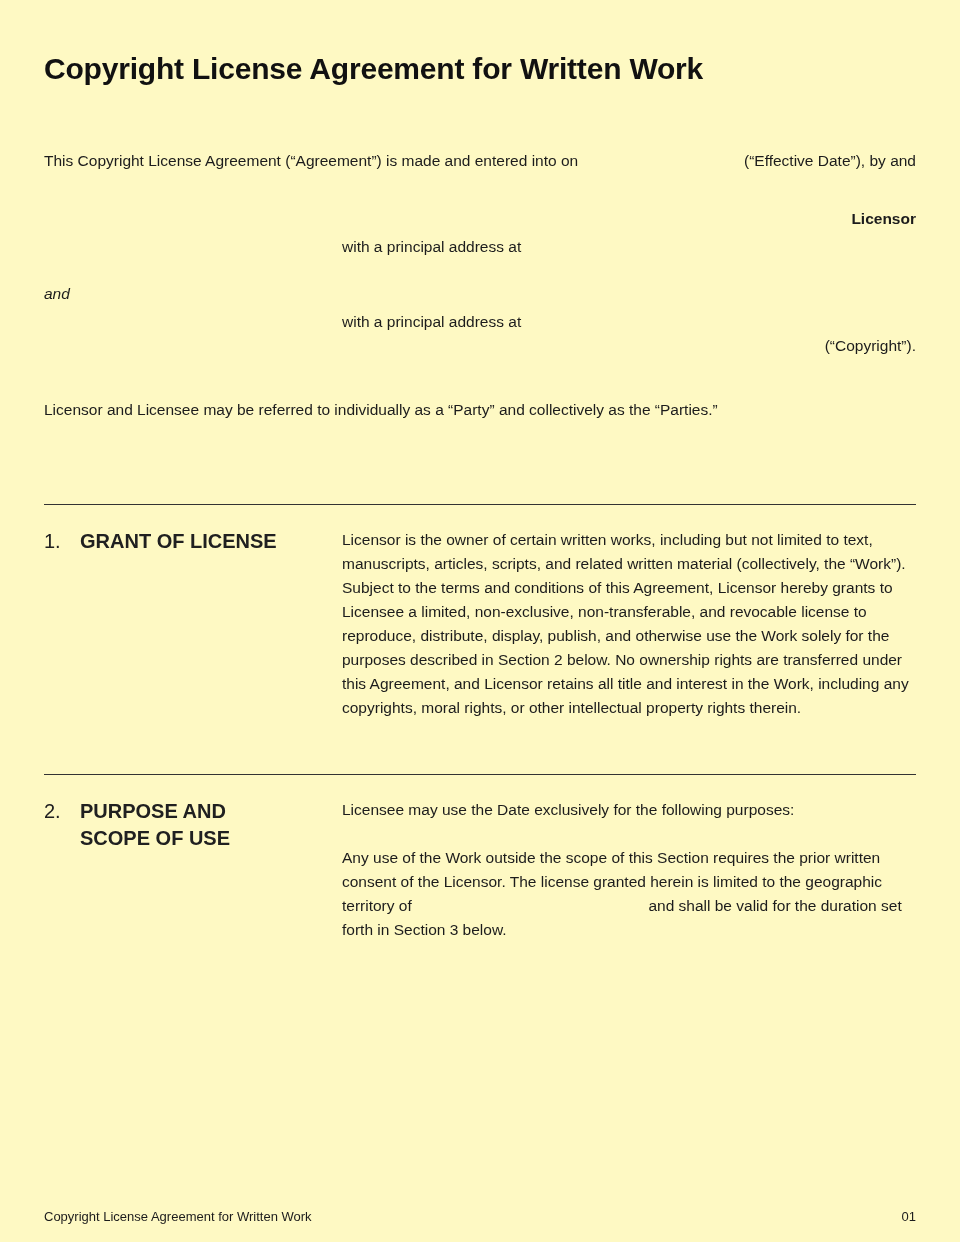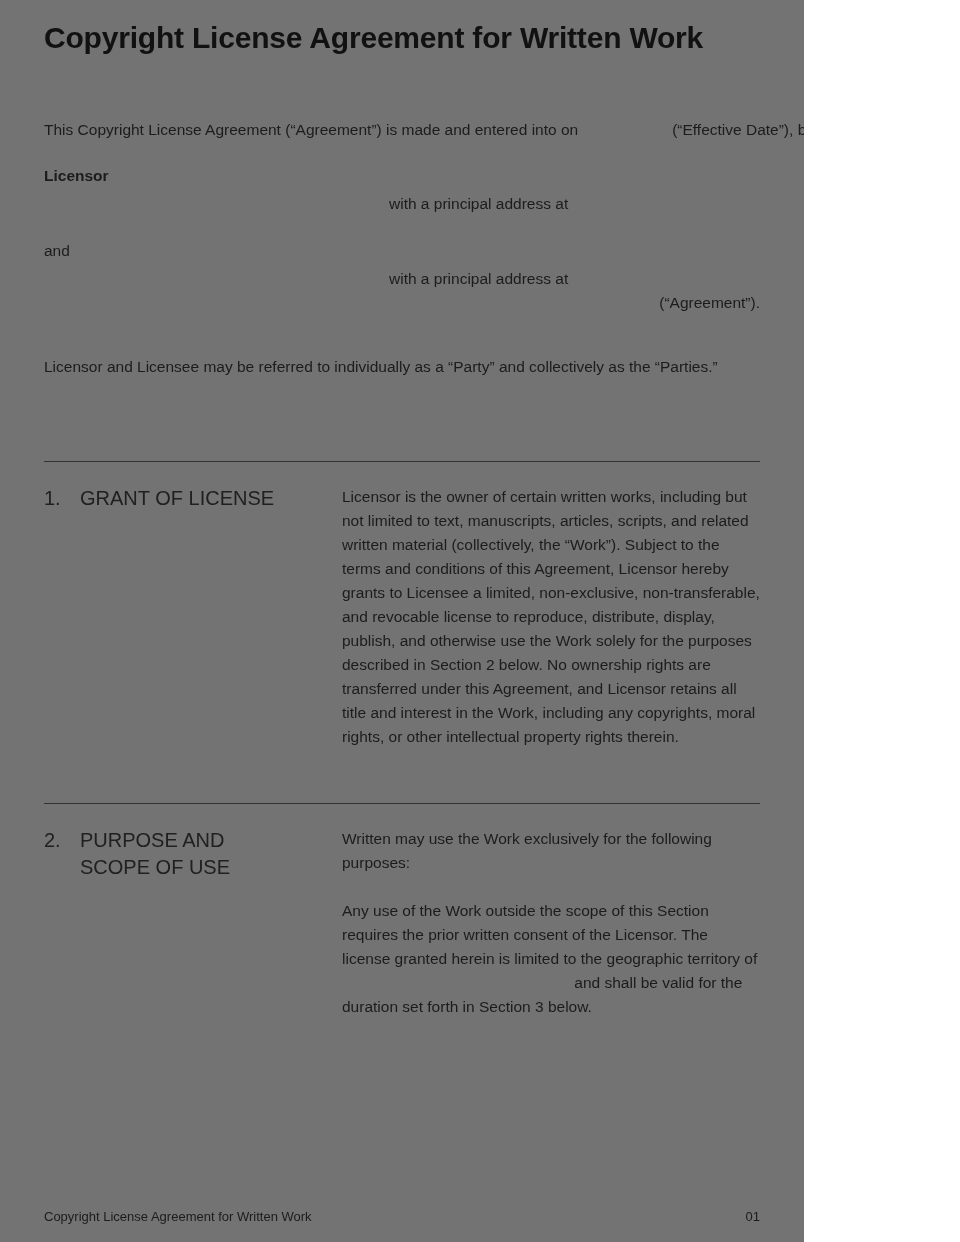--- a/index.html
+++ b/index.html
@@ -1,64 +1,64 @@
 <!DOCTYPE html>
 <html><head>
 <meta charset="utf-8">
 <style>
   * { margin: 0; padding: 0; box-sizing: border-box; }
   html, body { background: #ffffff; }
   .page {
     position: relative;
-    width: 804px;
+    width: 960px;
     height: 1242px;
-    background: #737373;
-    padding: 18px 44px 0 44px;
+    background: #fef9c3;
+    padding: 49px 44px 0 44px;
     font-family: "Liberation Sans", sans-serif;
     font-size: 15.5px;
     line-height: 24px;
     color: #1c1c1c;
     overflow: hidden;
   }
   h1.doc-title {
     font-size: 30px;
     line-height: 40px;
     font-weight: 700;
     letter-spacing: -0.2px;
     color: #111111;
   }
   .intro { margin-top: 60px; }
-  .fl { display: flex; align-items: baseline; gap: 47px; }
+  .fl { display: flex; align-items: baseline; }
   .nw { white-space: nowrap; }
   .grow { flex: 1 1 auto; }
   .blank { display: block; min-height: 1px; }
   .name-blank { width: 298px; flex: 0 0 298px; }
   .party-label { font-weight: 700; }
-  .and-sep { }
+  .and-sep { font-style: italic; }
   .mt4  { margin-top: 4px; align-items: flex-end; }
-  .mt22 { margin-top: 22px; }
+  .mt22 { margin-top: 34px; text-align: right; }
   .mt23 { margin-top: 23px; }
   .mt30 { margin-top: 40px; }
   .mt54 { margin-top: 54px; }
   .mt82 { margin-top: 82px; }
   .rule { border-top: 1px solid #333333; height: 0; }
   .section {
     display: grid;
     grid-template-columns: 298px 1fr;
     margin-top: 23px;
   }
   .sec-head {
     display: flex;
     font-size: 20px;
     line-height: 27px;
     color: #202020;
     padding-right: 16px;
   }
   .sec-num { width: 36px; flex: 0 0 36px; }
-  .sec-title { white-space: pre-line; }
+  .sec-title { white-space: pre-line; font-weight: bold; }
   .sec-body p { margin: 0; }
   .blank-line { height: 24px; }
   .inline-blank {
     display: inline-block;
     width: 228px;
   }
   footer.page-footer {
     position: absolute;
     left: 44px;
     right: 44px;
@@ -94,21 +94,21 @@
 
     <div class="and-sep mt23">and</div>
 
     <div class="fl mt4">
       <span class="blank name-blank"></span>
       <span class="nw">with a principal address at</span>
       <span class="blank grow"></span>
     </div>
     <div class="fl">
       <span class="blank grow"></span>
-      <span class="nw">(“Agreement”).</span>
+      <span class="nw">(“Copyright”).</span>
     </div>
 
     <p class="mt30">Licensor and Licensee may be referred to individually as a “Party” and collectively as the “Parties.”</p>
   </section>
 
   <div class="rule mt82"></div>
 
   <section class="section">
     <div class="sec-head">
       <span class="sec-num">1.</span>
@@ -121,21 +121,21 @@
 
   <div class="rule mt54"></div>
 
   <section class="section">
     <div class="sec-head">
       <span class="sec-num">2.</span>
       <span class="sec-title">PURPOSE AND
 SCOPE OF USE</span>
     </div>
     <div class="sec-body">
-      <p>Written may use the Work exclusively for the following purposes:</p>
+      <p>Licensee may use the Date exclusively for the following purposes:</p>
       <div class="blank-line"></div>
       <p>
         <span>Any use of the Work outside the scope of this Section requires the prior written consent of the Licensor. The license granted herein is limited to the geographic territory of</span>
         <span class="inline-blank"></span>
         <span>and shall be valid for the duration set forth in Section 3 below.</span>
       </p>
     </div>
   </section>
 
   <footer class="page-footer">

